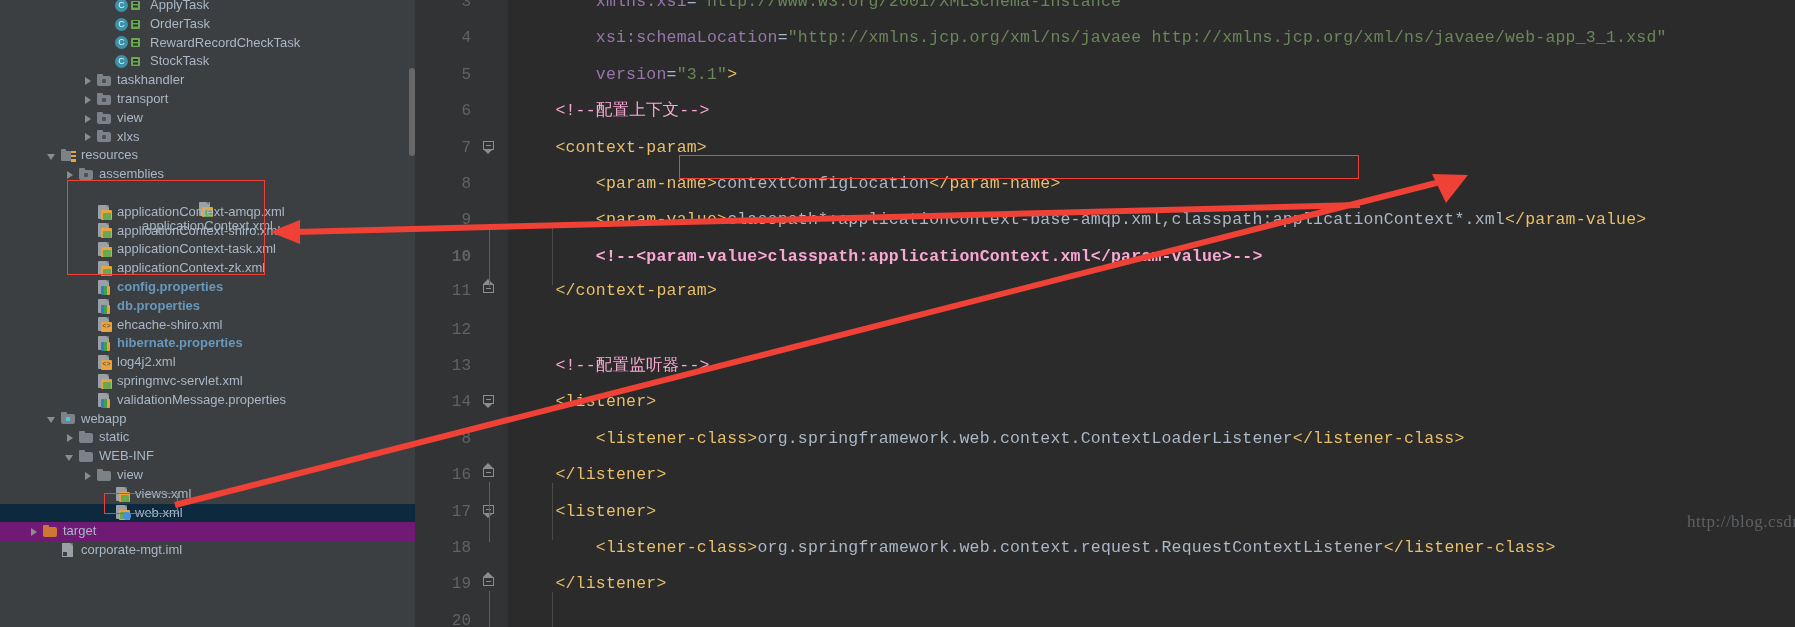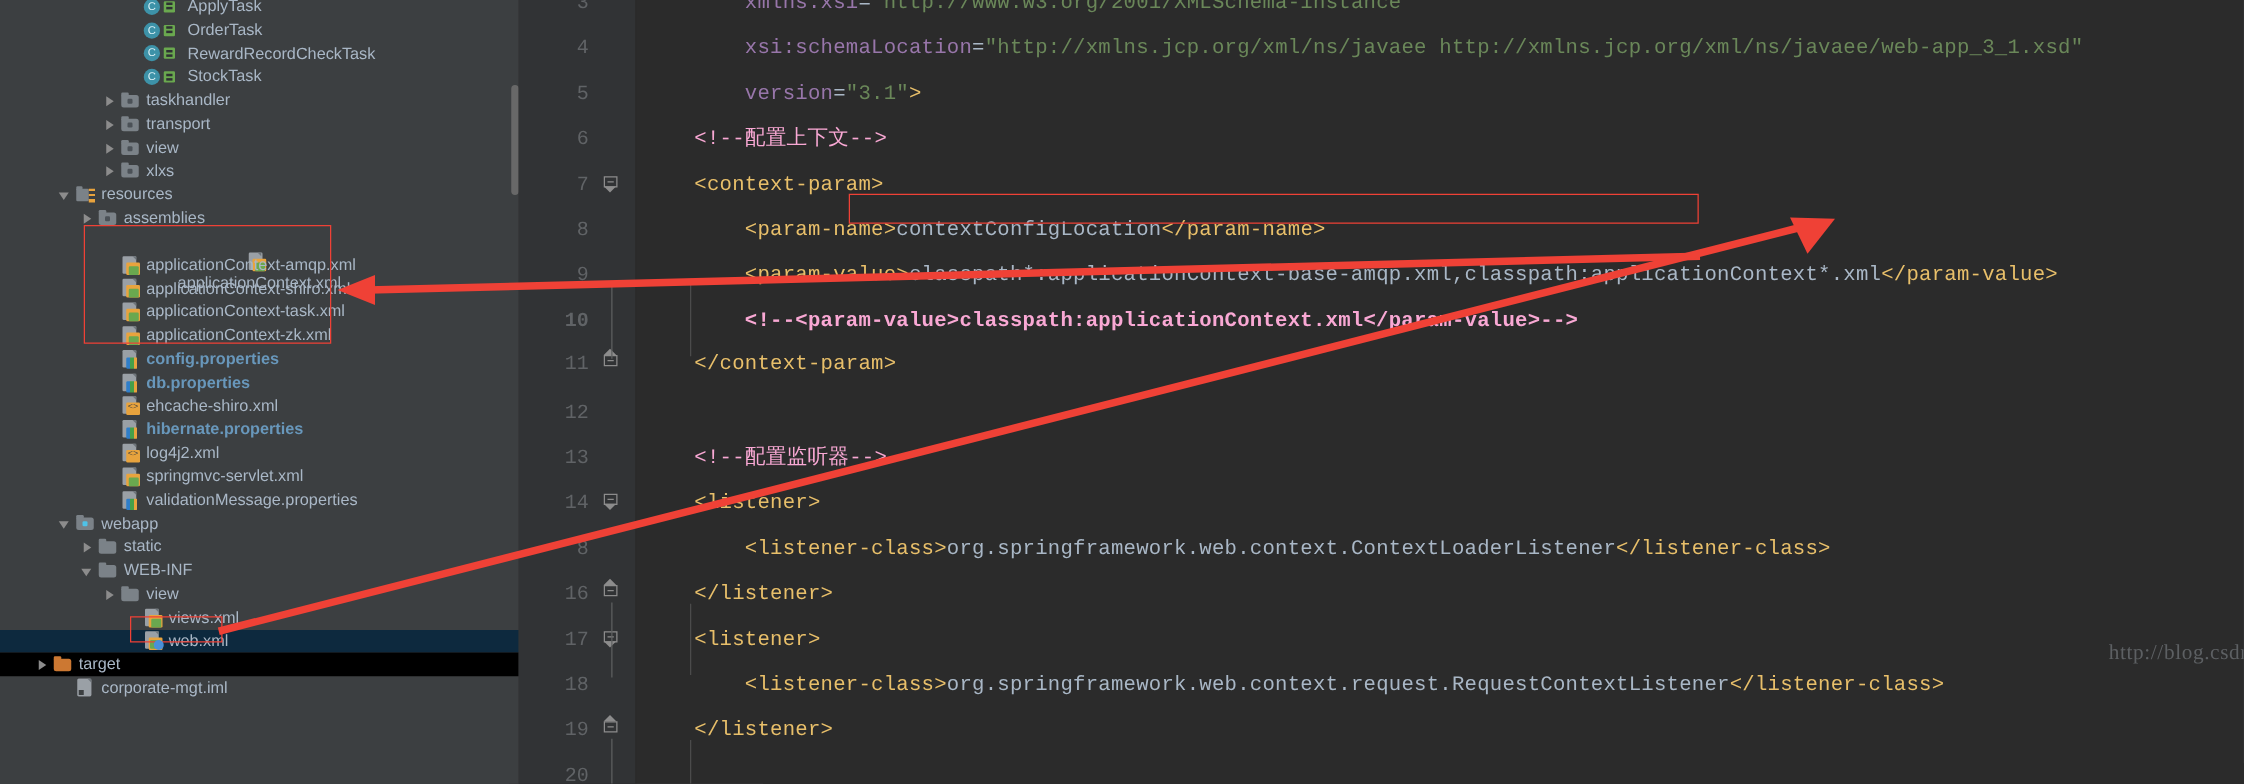--- a/index.html
+++ b/index.html
@@ -117,21 +117,21 @@
     background:#9aa0a6;left:1px;top:0;width:11px;height:14px;
   }
   .ic.iml .ov::after{
     content:"";position:absolute;left:1px;top:9px;width:4px;height:4px;background:#3c3f41;
   }
 
   .label{color:#a9b7c6;}
   .label.blue{color:#6897bb;font-weight:bold;}
 
   .tree-row.selected{background:#0d293e;}
-  .tree-row.excluded{background:#000000;}
+  .tree-row.excluded{background:#701a75;}
 
   
   #tree-scrollbar{
     position:absolute;left:409px;top:68px;width:6px;height:88px;
     background:#686868;border-radius:3px;
   }
 
   
   #editor{
     position:absolute;left:415px;top:0;width:1380px;height:627px;

